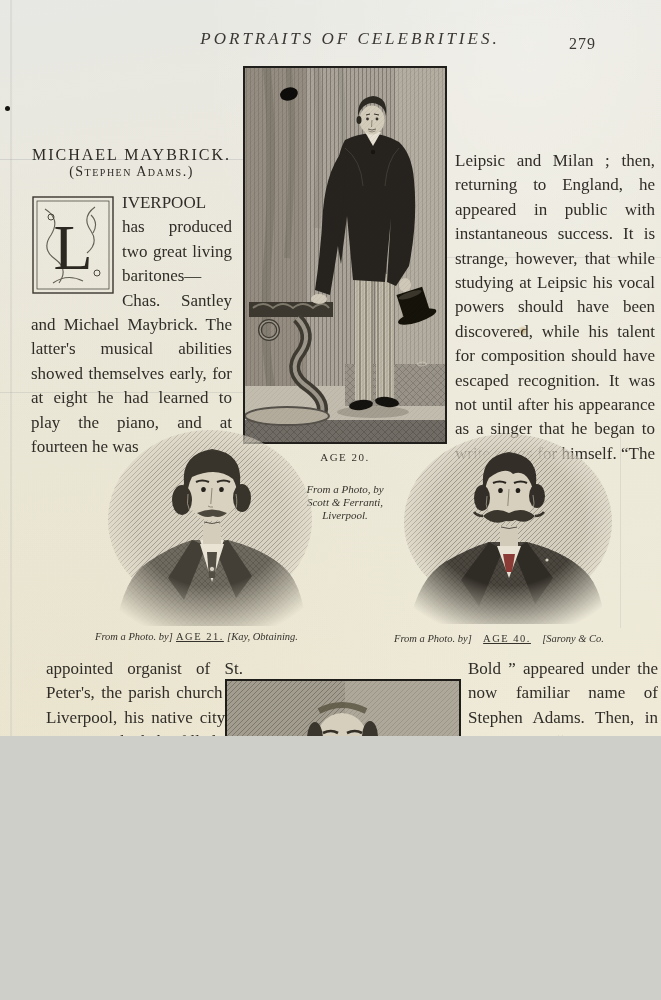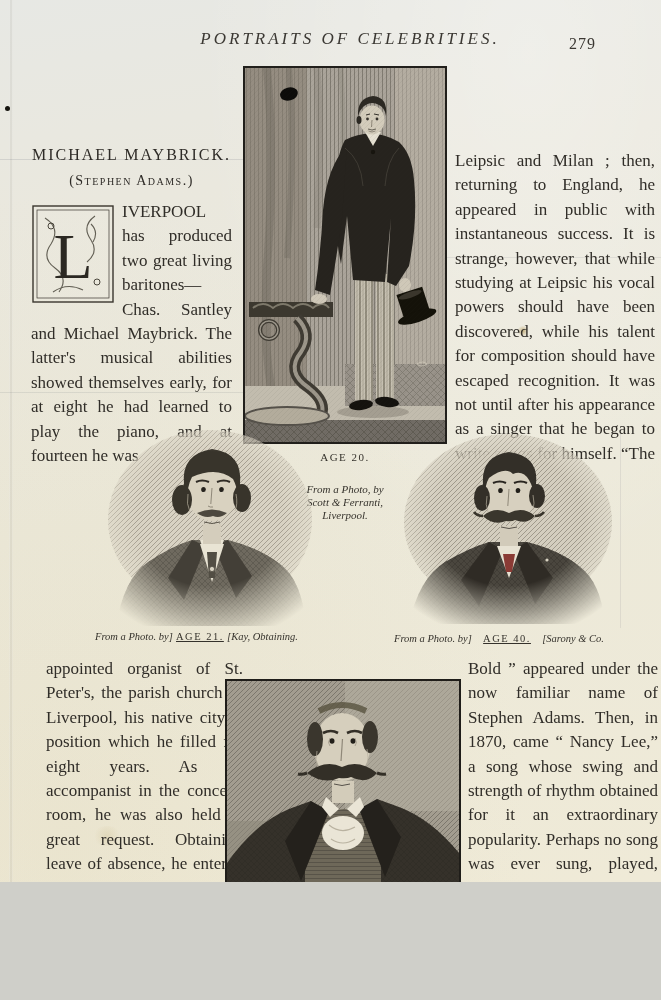--- a/index.html
+++ b/index.html
@@ -1,17 +1,17 @@
 <!DOCTYPE html>
 <html><head>
 <meta charset="utf-8">
 <style>
   html,body{margin:0;padding:0;background:#cfcfc9;}
   .page{
-    position:relative;width:661px;height:882px;overflow:hidden;
+    position:relative;width:661px;height:736px;overflow:hidden;
     background:
       radial-gradient(ellipse at 80% 6%, rgba(255,255,255,.30), rgba(255,255,255,0) 45%),
       radial-gradient(ellipse at 10% 95%, rgba(205,190,140,.12), rgba(205,190,140,0) 55%),
       linear-gradient(172deg,#e7e8e4 0%,#eae8de 22%,#ece9da 55%,#efead7 100%);
     font-family:"Liberation Serif","DejaVu Serif",serif;color:#2e2b27;
   }
   .crease{position:absolute;left:9px;top:0;bottom:0;width:4px;
     background:linear-gradient(to right,rgba(255,255,255,.25),rgba(125,122,110,.16),rgba(255,255,255,.18));}
   .hairline{position:absolute;background:rgba(95,100,112,.16);}
   .speck{position:absolute;left:5px;top:106px;width:5px;height:5px;border-radius:50%;background:#16140f;}
@@ -42,21 +42,21 @@
   .cap-30{left:394px;top:633px;width:210px;}
   .cap-present{left:198px;top:939px;width:287px;}
   .cap-present .cap-side{font-size:11px;}
   .cap-present .cap-mid{font-size:14px;}
 
   .colA1{position:absolute;left:31px;top:146px;width:201px;}
   .colB1{position:absolute;left:455px;top:149px;width:200px;}
   .colA2{position:absolute;left:46px;top:657px;width:197px;}
   .colB2{position:absolute;left:468px;top:657px;width:190px;}
   .art-title{text-align:center;font-size:16px;letter-spacing:2px;}
-  .art-sub{text-align:center;font-size:14px;margin-top:9px;font-variant:small-caps;letter-spacing:1.5px;}
+  .art-sub{text-align:center;font-size:14px;font-variant:small-caps;letter-spacing:1.5px;}
   .bodytext{font-size:17px;line-height:24.4px;text-align:justify;color:#302d28;}
   .colA1 .bodytext{margin-top:11px;}
   .dropcap{float:left;width:84px;height:100px;margin:4px 7px 0 0;}
 </style>
 </head>
 <body>
 
 <div class="page">
 
   <div class="crease"></div>

